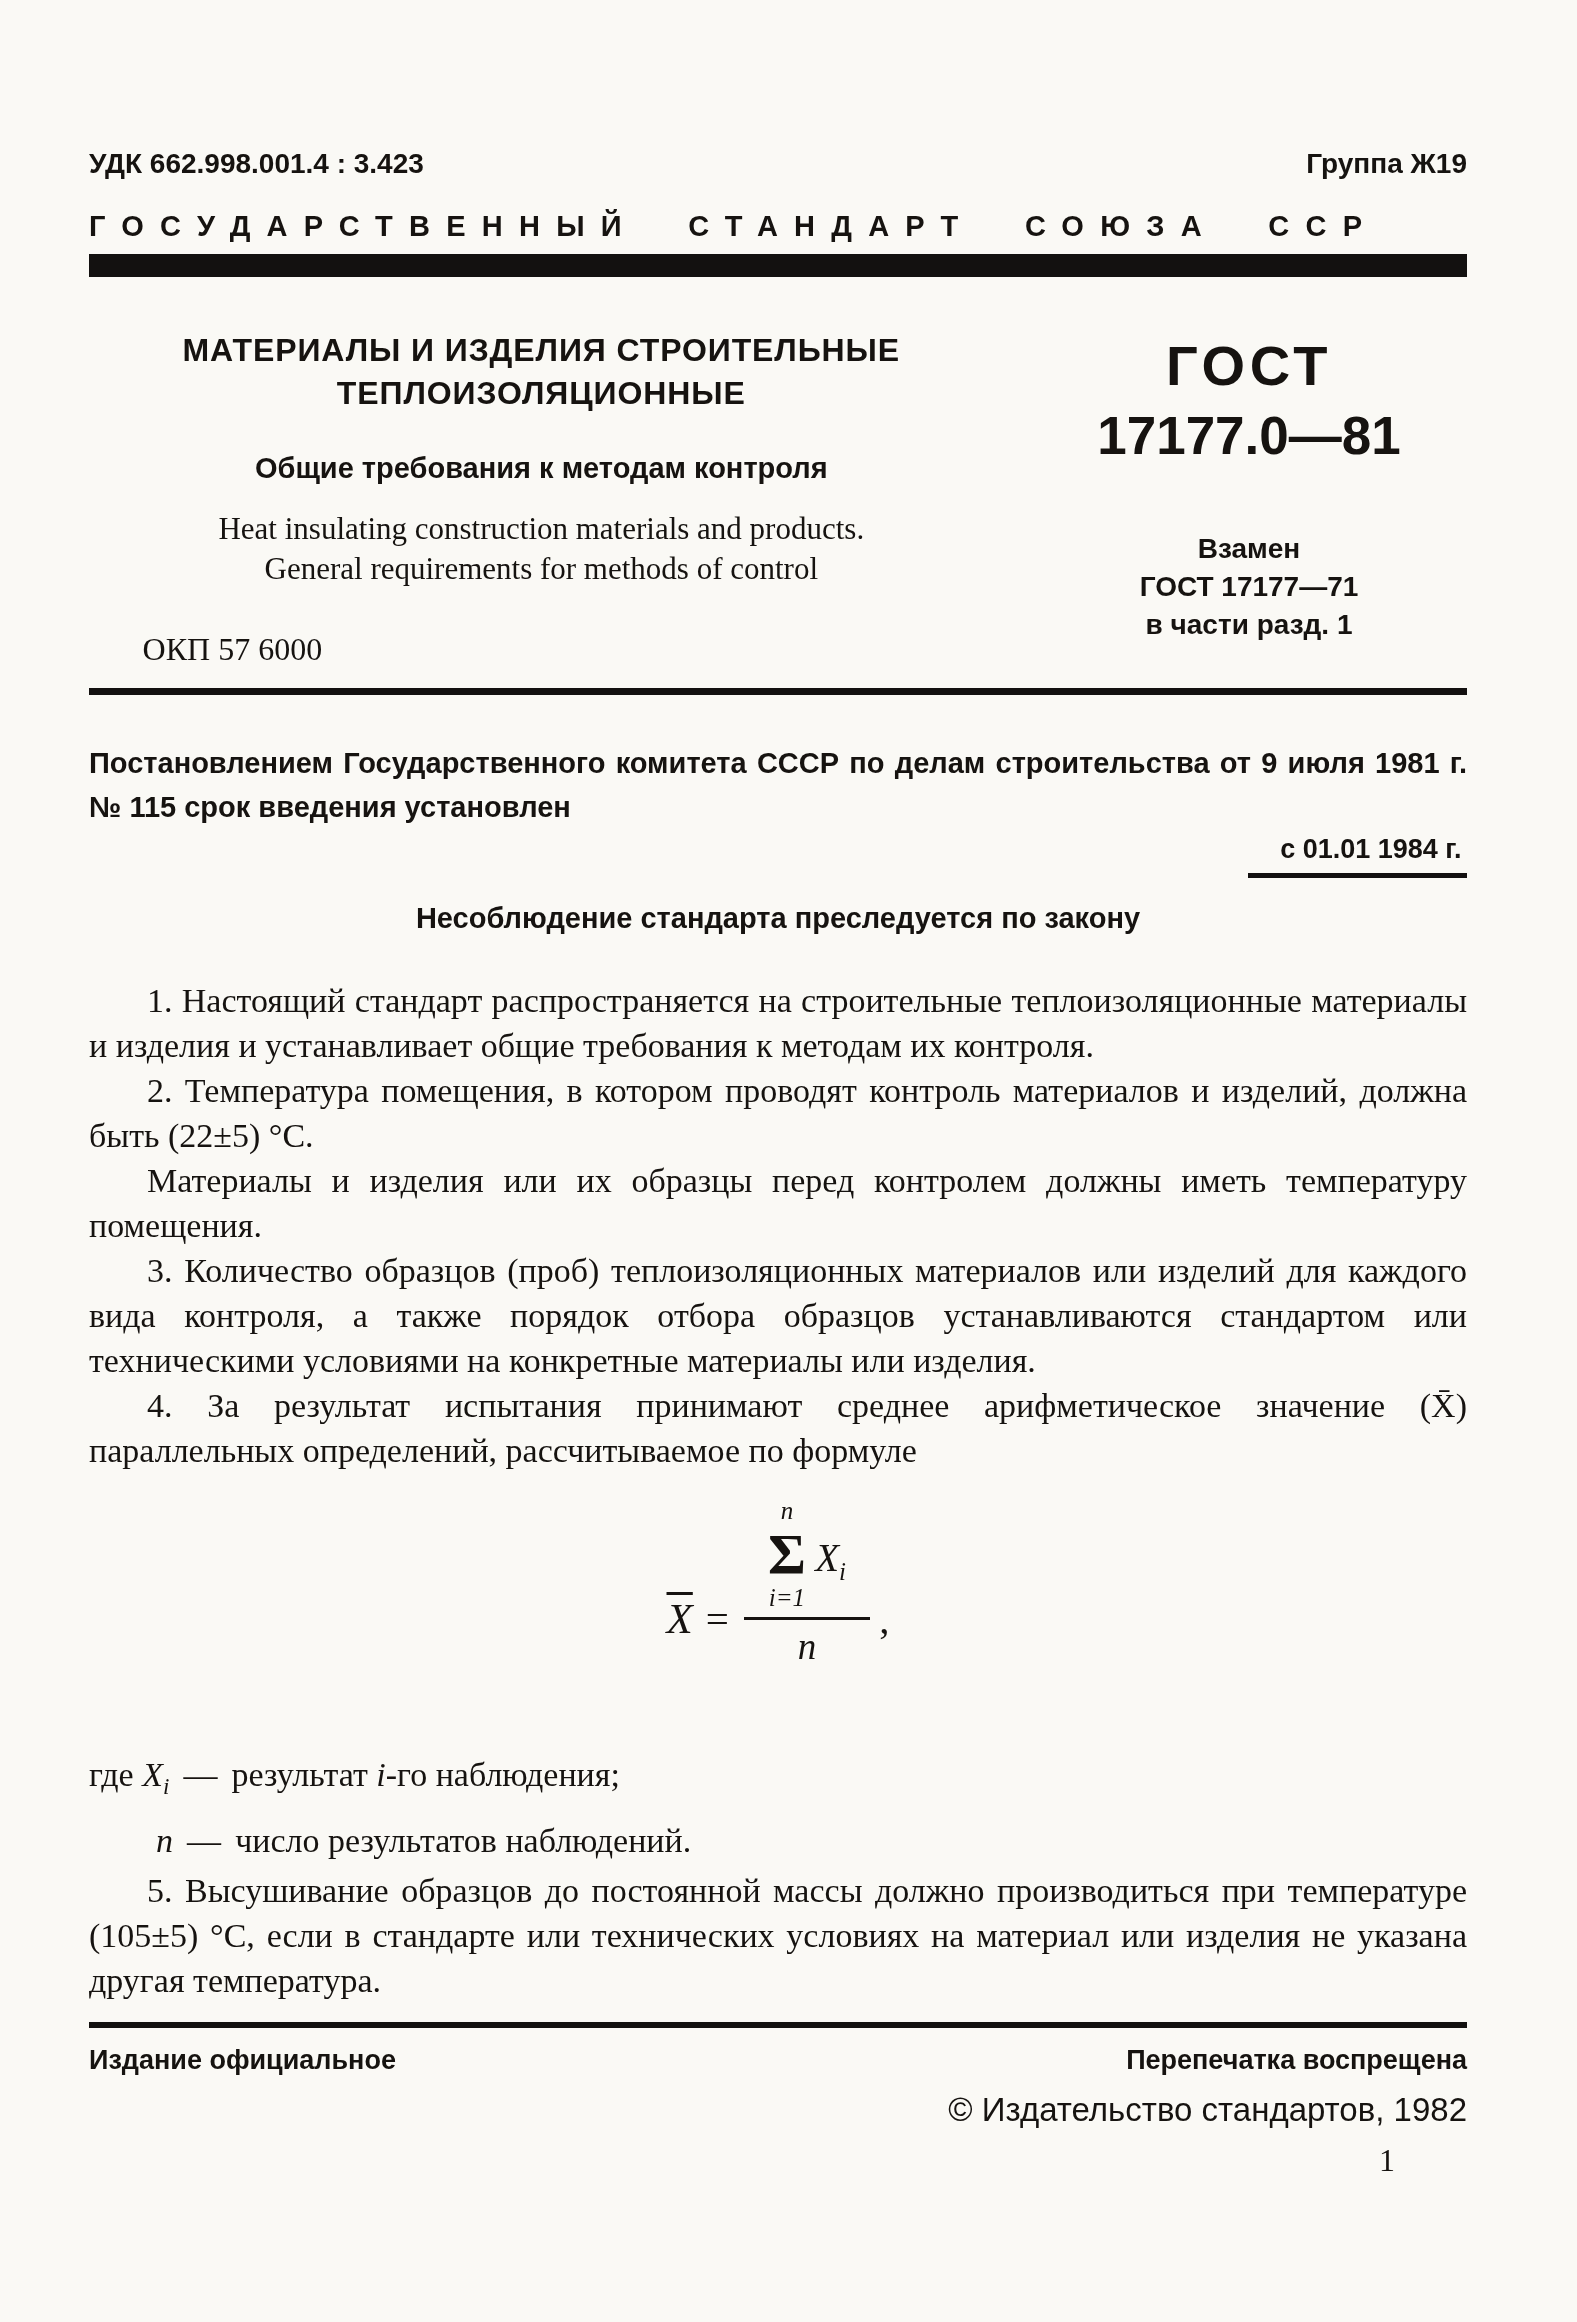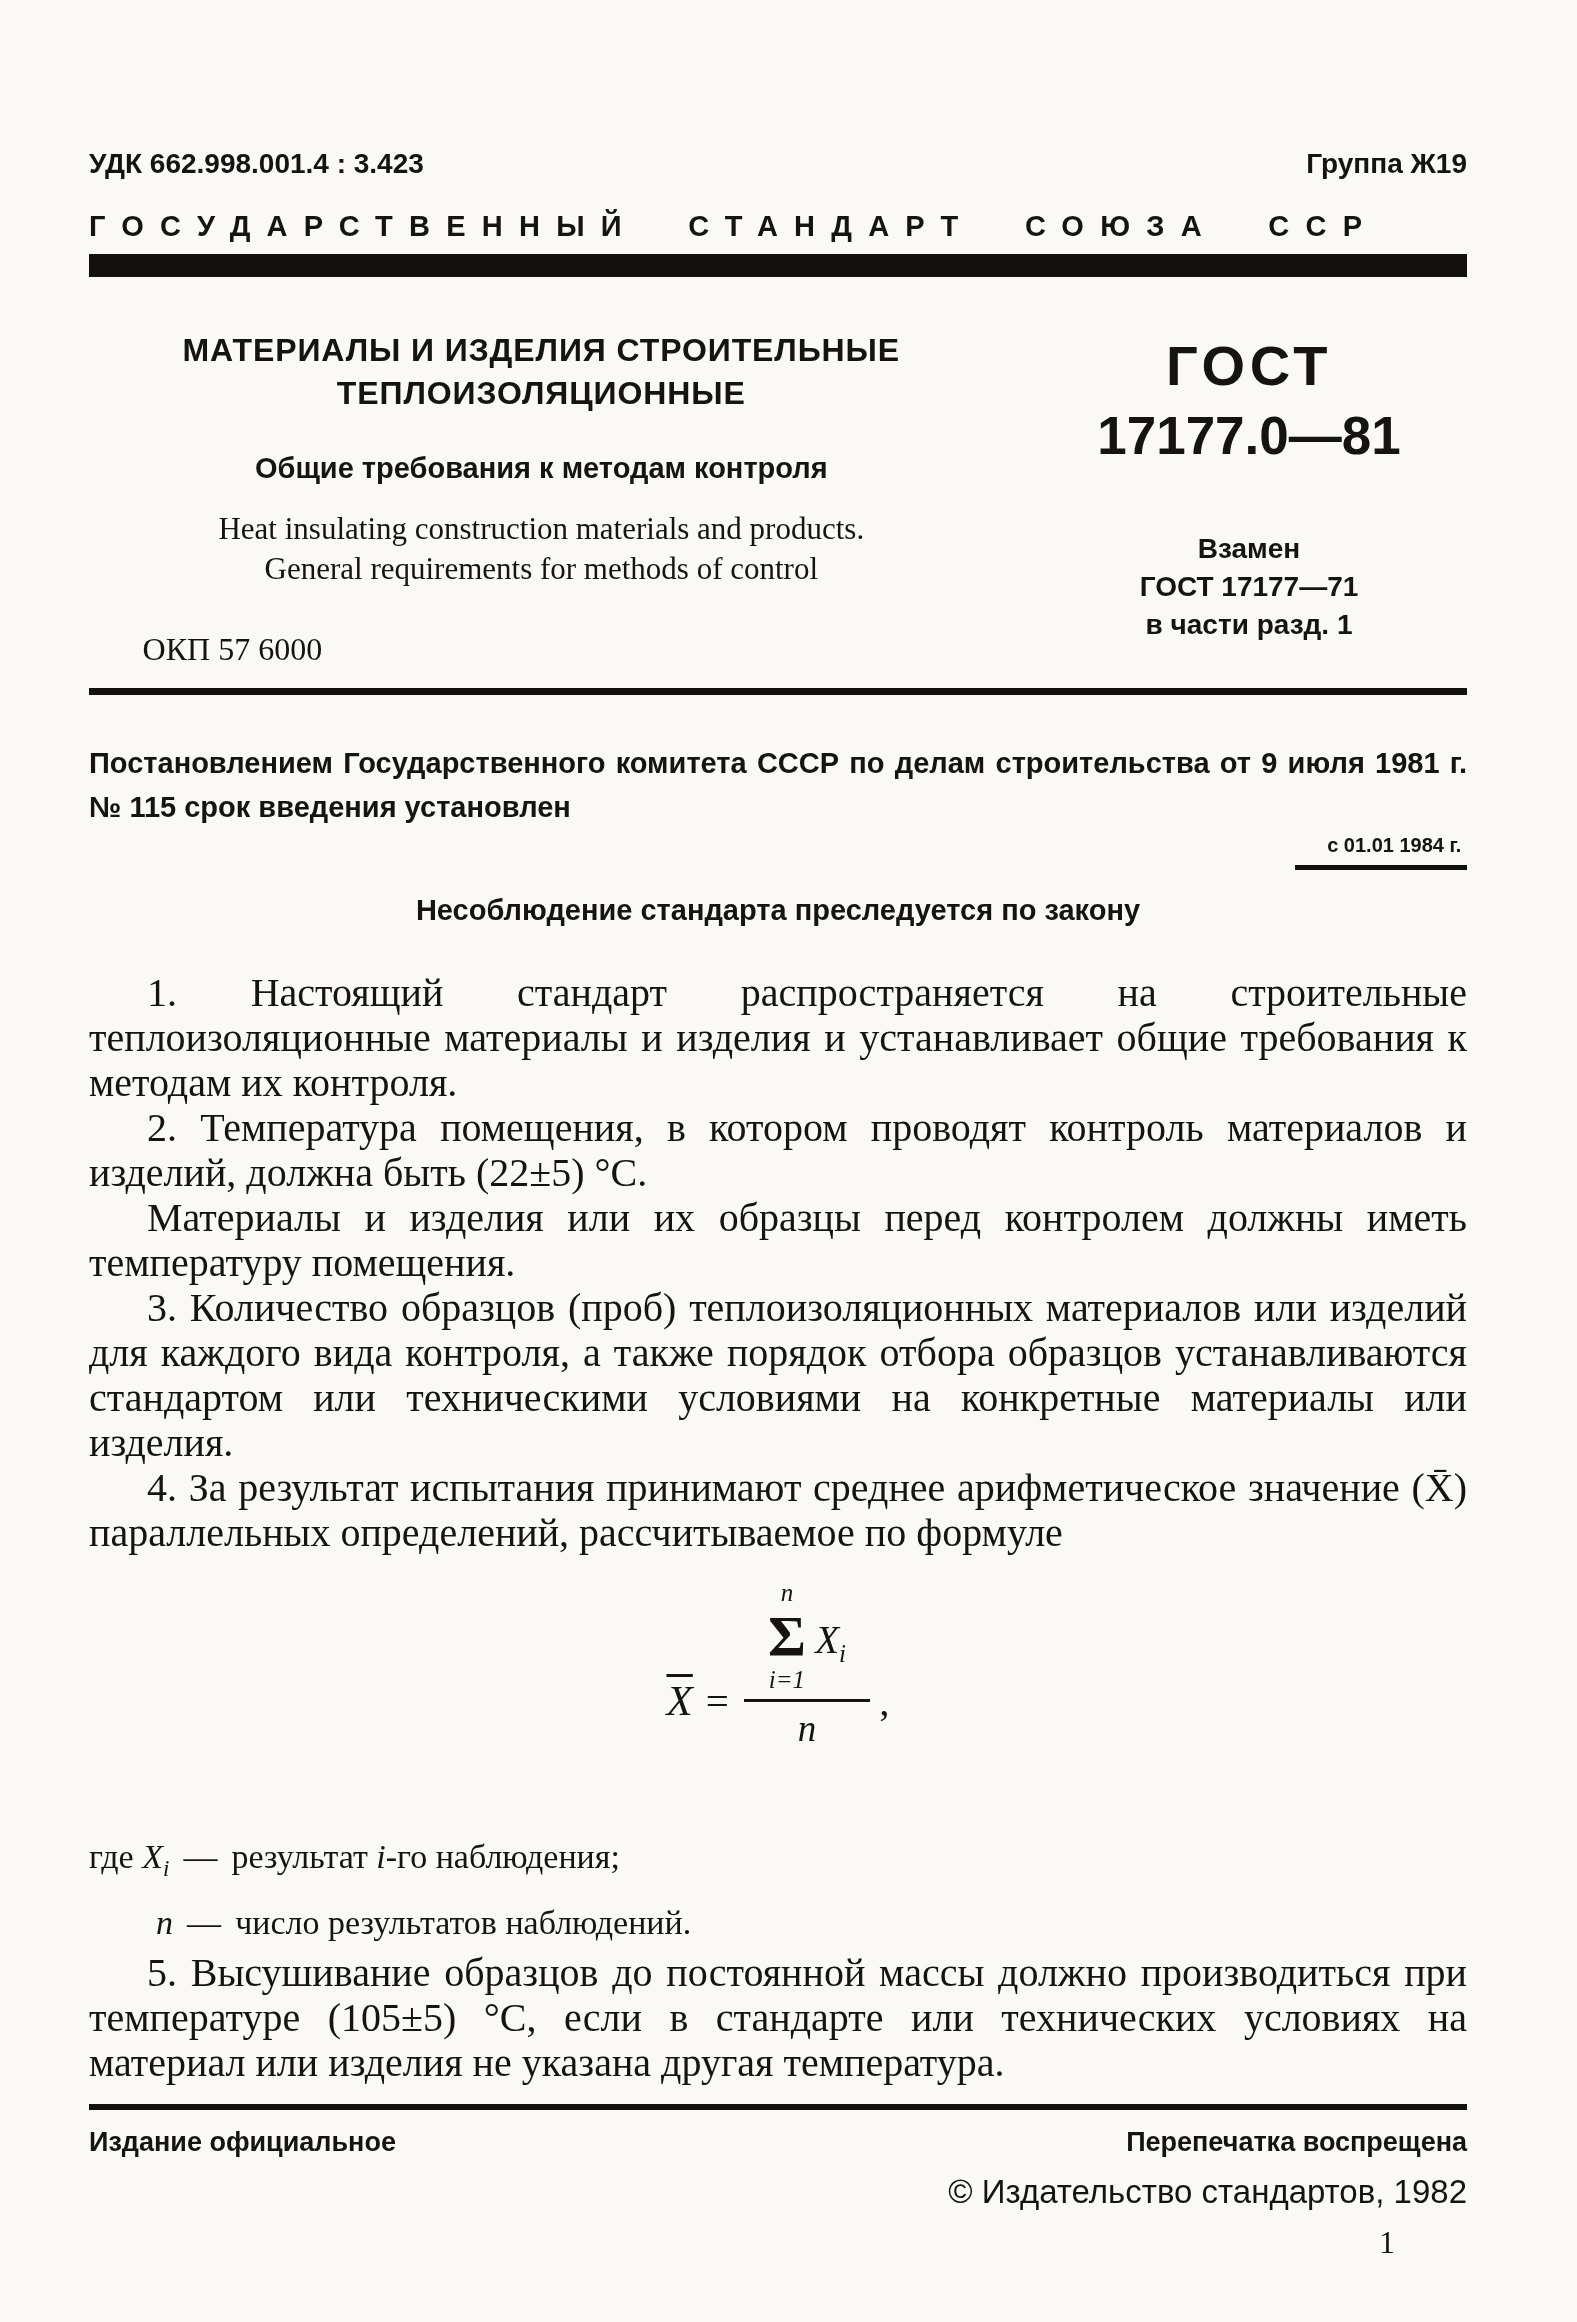--- a/index.html
+++ b/index.html
@@ -73,35 +73,35 @@
   .decree {
     margin-top: 46px;
     font-family: "Liberation Sans", sans-serif;
     font-weight: bold; font-size: 29px; line-height: 44px;
     text-align: justify;
   }
   .effective { margin-top: 5.6px; text-align: right; }
   .effective-inner {
     display: inline-block;
     font-family: "Liberation Sans", sans-serif;
-    font-weight: bold; font-size: 20px;
+    font-weight: bold; font-size: 27px;
     padding: 0 5.6px 7.4px 32px;
     border-bottom: 5.6px solid #131110;
   }
   .law-notice {
     margin-top: 24px; text-align: center;
     font-family: "Liberation Sans", sans-serif;
     font-weight: bold; font-size: 29px;
   }
 
   
   .body-text { margin-top: 43px; }
   .body-text p {
     font-family: "Liberation Serif", serif;
-    font-size: 40px; line-height: 45px;
+    font-size: 34px; line-height: 45px;
     text-align: justify; text-indent: 58px;
   }
 
   
   .formula {
     margin: 24px 0 7.4px;
     display: flex; justify-content: center; align-items: center;
     font-family: "Liberation Serif", serif;
   }
   .f-x {

